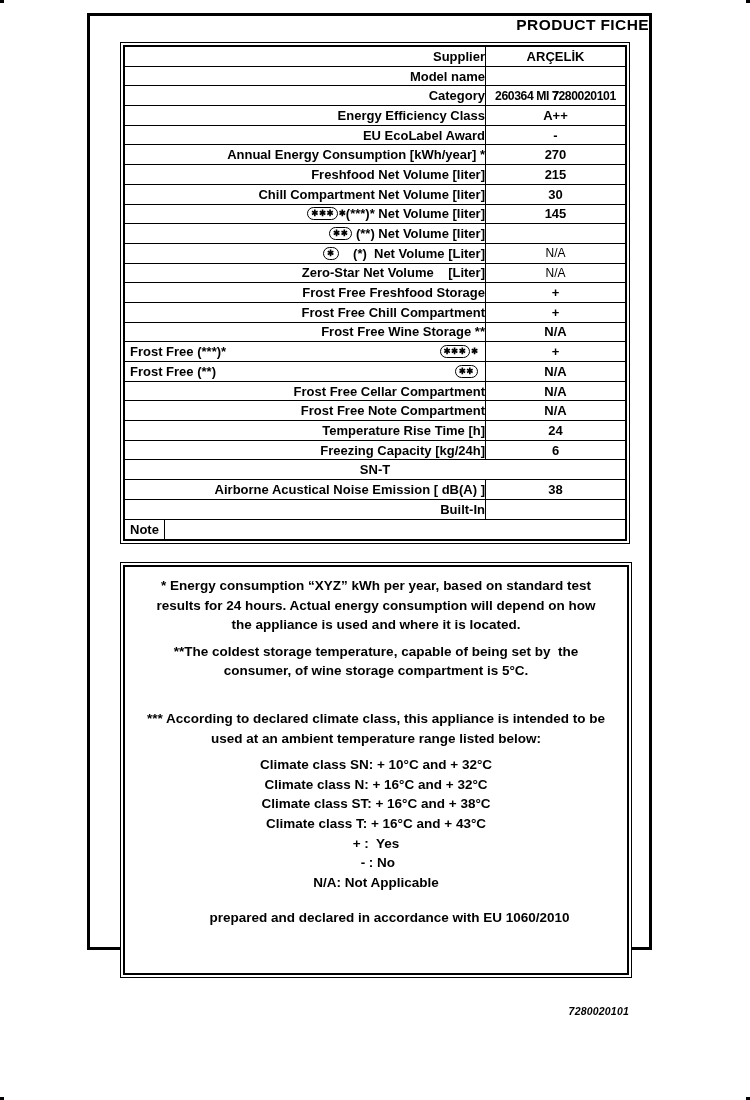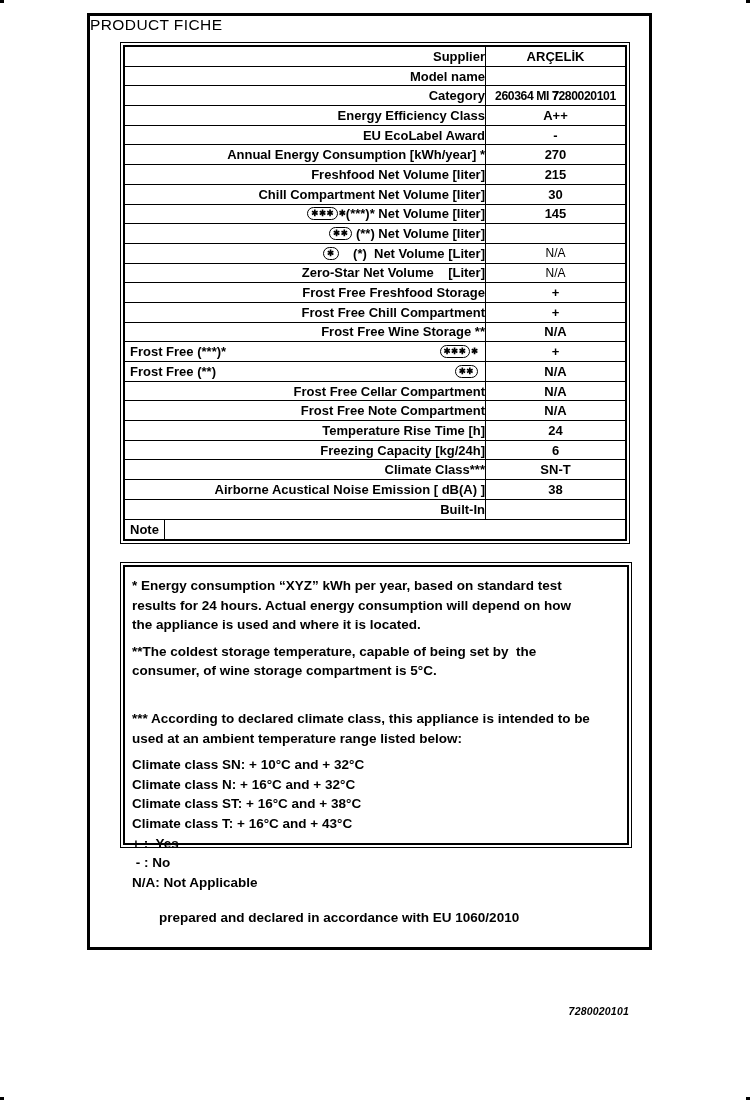--- a/index.html
+++ b/index.html
@@ -9,21 +9,21 @@
   }
   .corner{position:absolute;width:4px;height:3px;background:#000;}
   .corner.tl{left:0;top:0;} .corner.tr{right:0;top:0;}
   .corner.bl{left:0;bottom:0;} .corner.br{right:0;bottom:0;}
 
   .outer-box{
     position:absolute;left:87px;top:13px;width:565px;height:937px;
     border:3px solid #000;box-sizing:border-box;background:#fff;
   }
   .page-title{
-    text-align:left;font-weight:normal;font-size:15.5px;letter-spacing:0.4px;
+    text-align:right;font-weight:bold;font-size:15.5px;letter-spacing:0.4px;
     margin-top:0;
   }
 
   
   .dbl{position:absolute;border:1px solid #000;padding:2px;background:#fff;box-sizing:border-box;}
   .dbl-inner{border:2px solid #000;box-sizing:border-box;height:100%;background:#fff;}
 
   .table-wrap{left:30px;top:26px;width:510px;}
   .trow{
     height:19.7px;box-sizing:border-box;border-bottom:1px solid #000;
@@ -45,21 +45,21 @@
   }
   .star-out{font-size:8.5px;line-height:9px;font-weight:bold;margin-left:0.5px;}
   .icon-right{margin-left:auto;margin-right:7px;}
 
   .note-cell{
     width:40px;border-right:1px solid #000;box-sizing:border-box;
     display:flex;align-items:center;padding-left:5px;font-size:13px;font-weight:bold;white-space:pre;
   }
   .note-rest{flex:1;}
 
-  .notes-wrap{left:30px;top:546px;width:512px;height:286px;}
+  .notes-wrap{left:30px;top:546px;width:512px;height:416px;text-align:center;}
   .notes-inner{padding:9px 7px;font-size:13.5px;font-weight:bold;line-height:19.6px;}
   .nb{white-space:pre-wrap;}
   .nb.para{margin-bottom:7px;}
   .nb.para2{margin-bottom:28px;}
   .nb.indent{padding-left:27px;margin-top:16px;}
 
   .footer-code{
     position:absolute;top:1005px;right:121px;font-size:10.5px;font-weight:bold;letter-spacing:0.2px;font-style:italic;
   }
 </style>
@@ -213,23 +213,20 @@
           </div>
           <div class="cell value">24</div>
         </div>
         <div class="trow">
           <div class="cell label">
             <span class="lbl-text">Freezing Capacity [kg/24h]</span>
           </div>
           <div class="cell value">6</div>
         </div>
         <div class="trow">
-          <div class="cell label">
-            <span class="lbl-text">Climate Class***</span>
-          </div>
           <div class="cell value">SN-T</div>
         </div>
         <div class="trow">
           <div class="cell label">
             <span class="lbl-text">Airborne Acustical Noise Emission [ dB(A) ]</span>
           </div>
           <div class="cell value">38</div>
         </div>
         <div class="trow">
           <div class="cell label">

